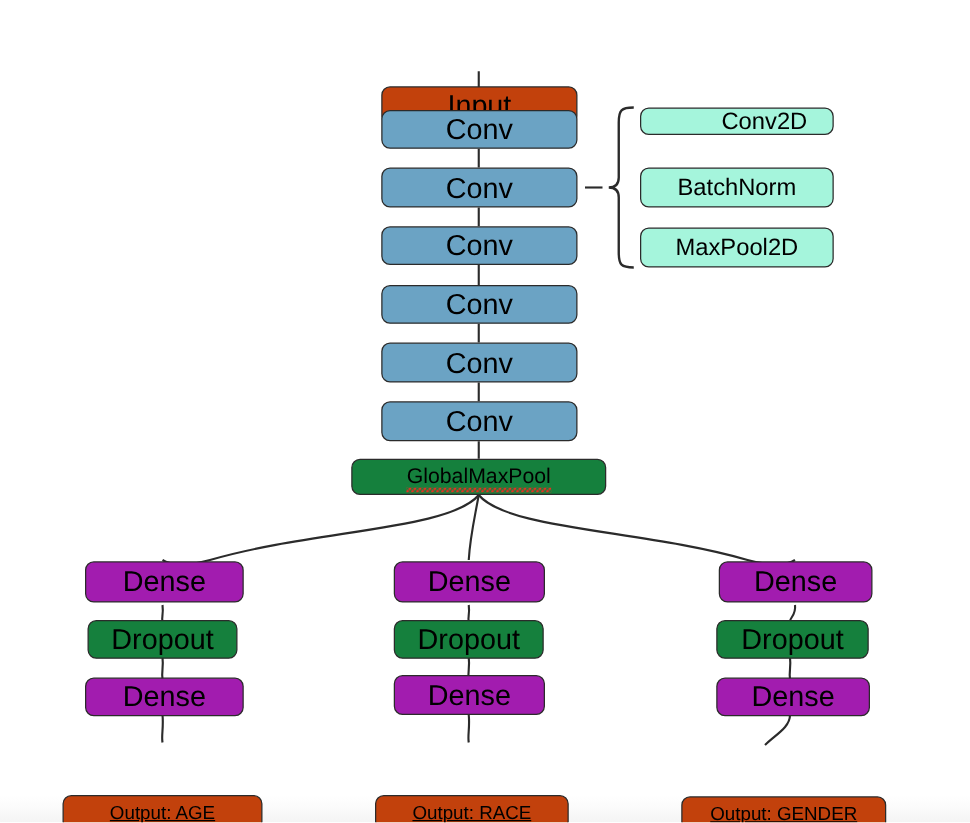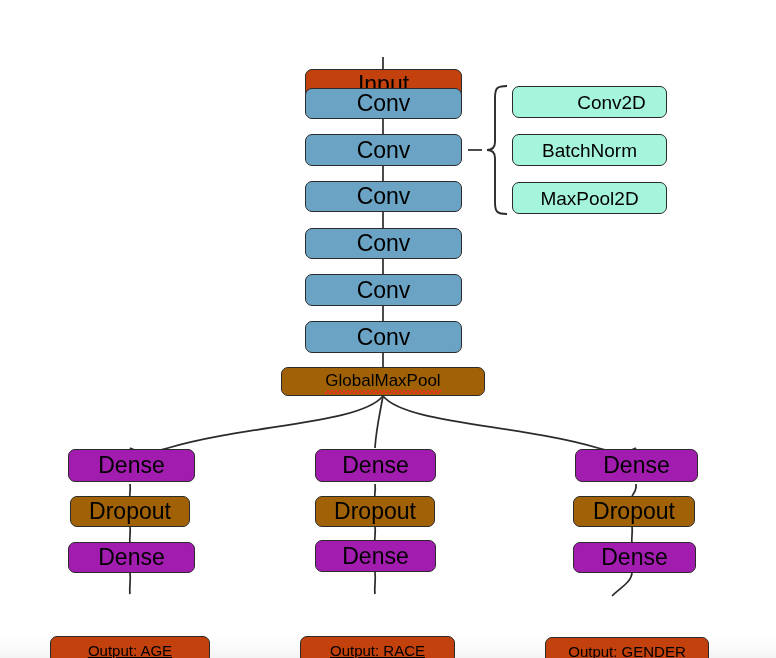--- a/index.html
+++ b/index.html
@@ -57,21 +57,21 @@
     background: #6ba3c4;
   }
   .node.detail {
     background: #a5f5dc;
   }
   .node.dense {
     background: #a21caf;
   }
   .node.dropout,
   .node.pool {
-    background: #a16207;
+    background: #15803d;
   }
   .t-lg   { font-size: 23px; }
   .t-md   { font-size: 19px; }
   .t-sm   { font-size: 15px; text-decoration: underline; }
   .t-pool { font-size: 17px; }
   
   .spellcheck {
     position: relative;
     padding-bottom: 2px;
   }
@@ -152,21 +152,21 @@
   </div>
 
   <div class="node conv t-lg" style="left:305px; top:321px; width:157px; height:32px;">
     <span>Conv</span>
   </div>
 
   <div class="node pool t-pool" style="left:281px; top:367px; width:204px; height:29px;">
     <span class="spellcheck">GlobalMaxPool</span>
   </div>
 
-  <div class="node detail t-md" style="left:512px; top:86px; width:155px; height:32px;padding-left:44px;">
+  <div class="node detail t-md" style="left:512px; top:86px; width:155px; height:22px;padding-left:44px;">
     <span>Conv2D</span>
   </div>
 
   <div class="node detail t-md" style="left:512px; top:134px; width:155px; height:32px;">
     <span>BatchNorm</span>
   </div>
 
   <div class="node detail t-md" style="left:512px; top:182px; width:155px; height:32px;">
     <span>MaxPool2D</span>
   </div>

